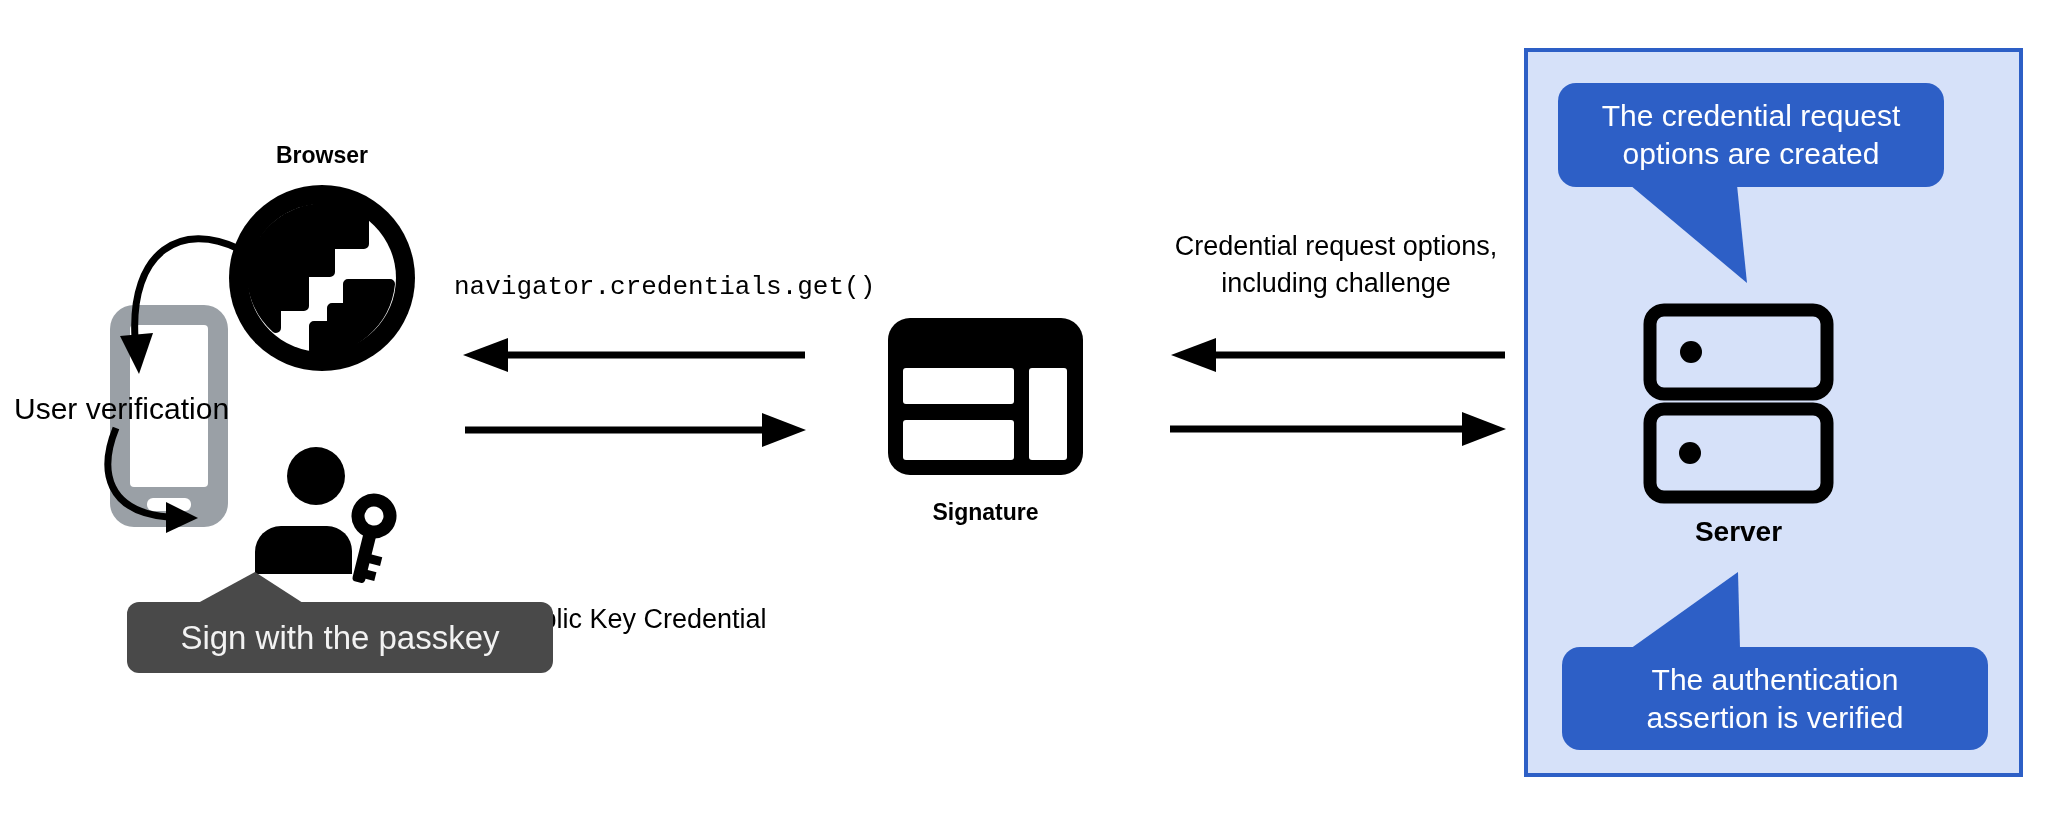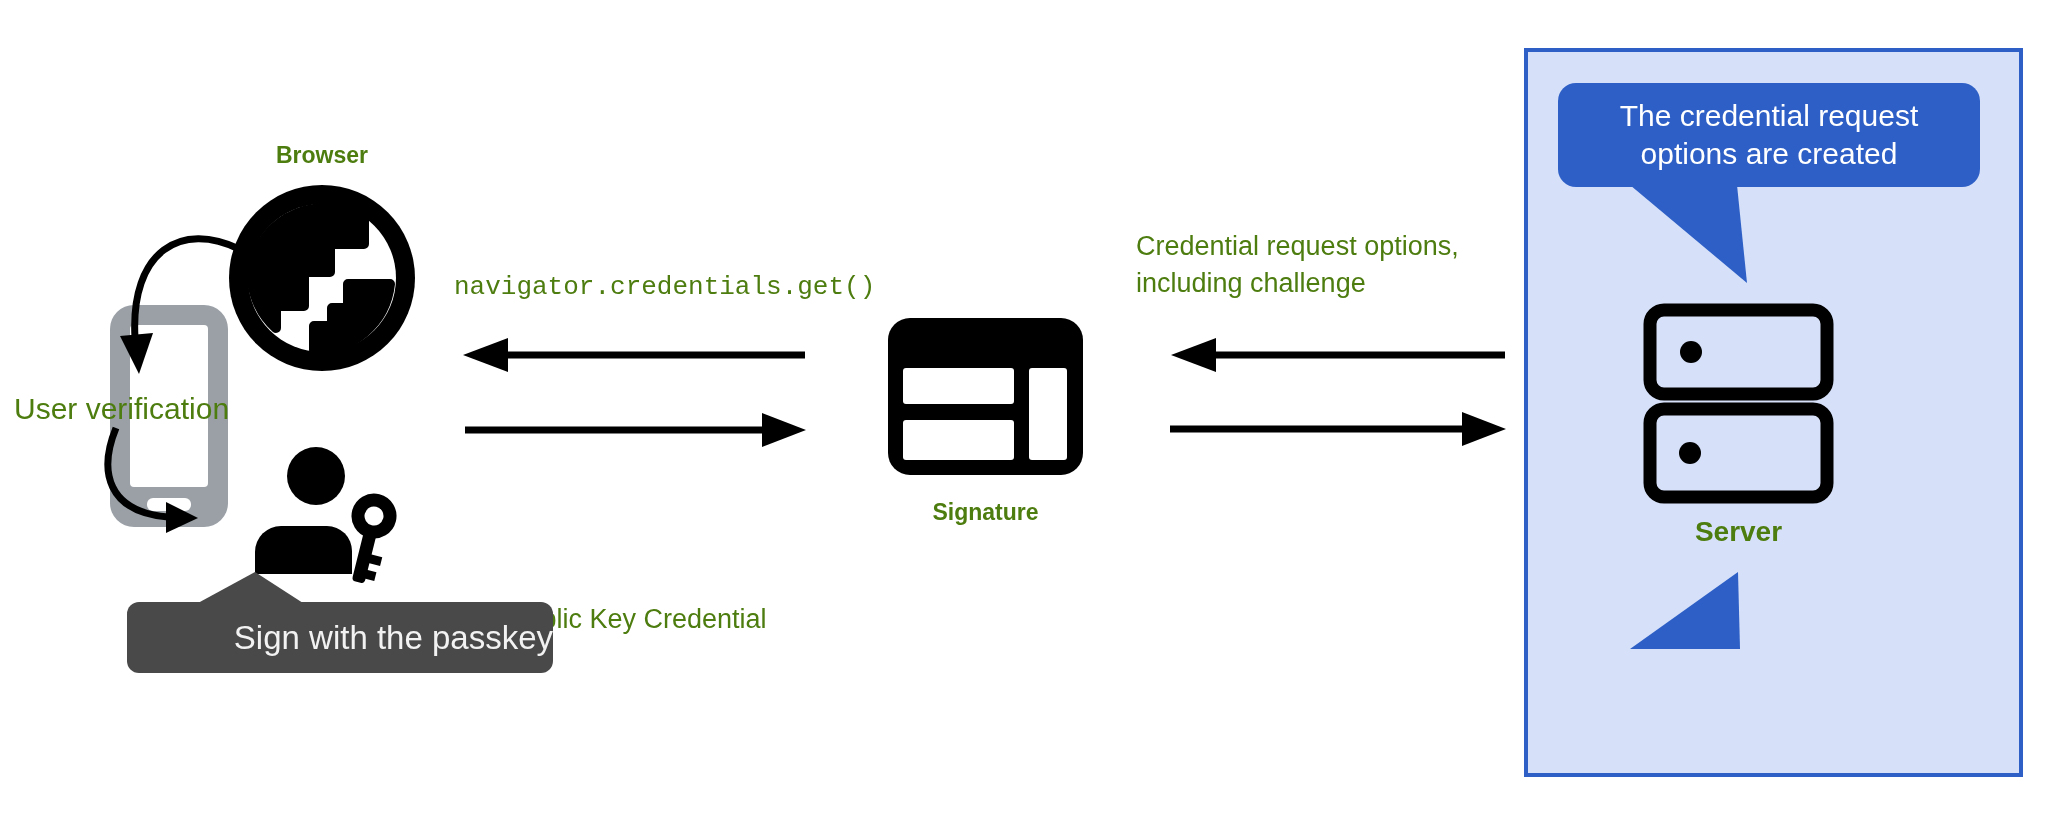--- a/index.html
+++ b/index.html
@@ -1,24 +1,24 @@
 <!DOCTYPE html>
 <html style="--accent-blue: #2d5fc6; --panel-bg: #d6e1f9; --tooltip-bg: #494949; --phone-gray: #9aa0a6;"><head>
 <meta charset="utf-8">
 <style>
   html,body { margin:0; padding:0; background:#ffffff; }
   .diagram {
     position:relative; width:2046px; height:818px; background:#fff;
     font-family:"Liberation Sans", sans-serif; overflow:hidden;
   }
   .abs { position:absolute; }
-  .label { color:#4d7c0f; }
+  .label { color:#000000; }
   .bold  { font-weight:bold; }
   .center{ text-align:center; }
-  .pre   { white-space:pre-line; }
+  .pre   { white-space:pre-line;text-align:center; }
 
   
   :root {
     --accent-blue:#2d5fc6;
     --panel-bg:#d6e1f9;
     --tooltip-bg:#494949;
     --phone-gray:#9aa0a6;
   }
 
   .panel {
@@ -28,29 +28,29 @@
     border:4px solid var(--accent-blue);
   }
   .bubble {
     box-sizing:border-box;
     background:var(--accent-blue);
     border-radius:18px;
     color:#fff; font-size:30px; line-height:38px;
     display:flex; align-items:center; justify-content:center;
     text-align:center;
   }
-  .bubble-top    { left:1558px; top:83px;  width:422px; height:104px; }
+  .bubble-top    { left:1558px; top:83px;  width:386px; height:104px; }
   .bubble-bottom { left:1562px; top:647px; width:426px; height:103px; }
 
   .tooltip {
     box-sizing:border-box;
     left:127px; top:602px; width:426px; height:71px;
     background:var(--tooltip-bg); border-radius:12px;
     color:#f2f2f2; font-size:33px;
-    display:flex; align-items:center; justify-content:flex-end;
+    display:flex; align-items:center; justify-content:center;
   }
 
   .browser-label  { left:227px; top:142px; width:190px; font-size:23px; }
   .frontend-label { left:888px; top:499px; width:195px; font-size:23px; }
   .server-label   { left:1650px; top:516px; width:177px; font-size:28px; }
   .user-verification { left:14px;  top:392px; width:240px; font-size:30px; }
   .navigator-code { left:454px; top:272px; font-family:"Liberation Mono","DejaVu Sans Mono",monospace; font-size:26px; }
   .public-key     { left:465px;  top:604px; width:345px; font-size:27px; }
   .cred-request   { left:1136px; top:228px; width:400px; font-size:27px; line-height:37px; }
   .signature-etc  { left:1170px; top:492px; width:335px; font-size:26px; }
@@ -152,18 +152,20 @@
 
   <div class="abs label pre cred-request">Credential request options,
 including challenge</div>
 
 
   <div class="abs label bold center server-label">Server</div>
 
   <div class="abs bubble bubble-top pre">The credential request
 options are created</div>
 
+  <div class="abs bubble bubble-bottom pre">The authentication
+assertion is verified</div>
 
   <div class="abs tooltip">
     <span>Sign with the passkey</span>
   </div>
 
 </div>
 
 </body></html>

